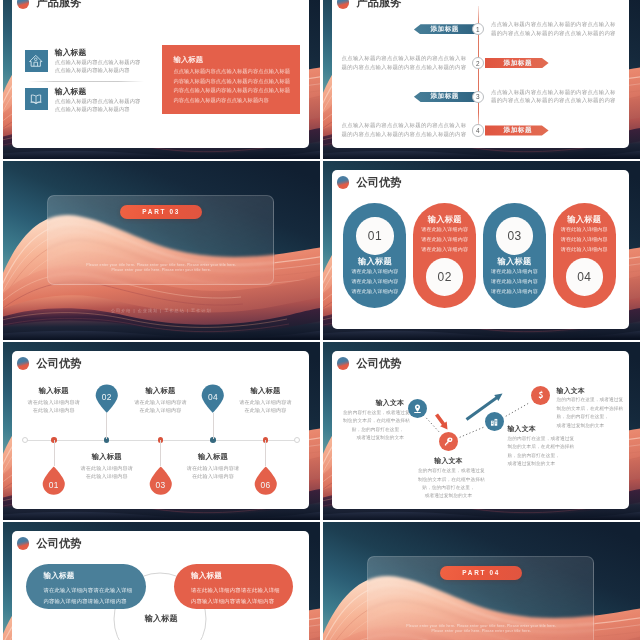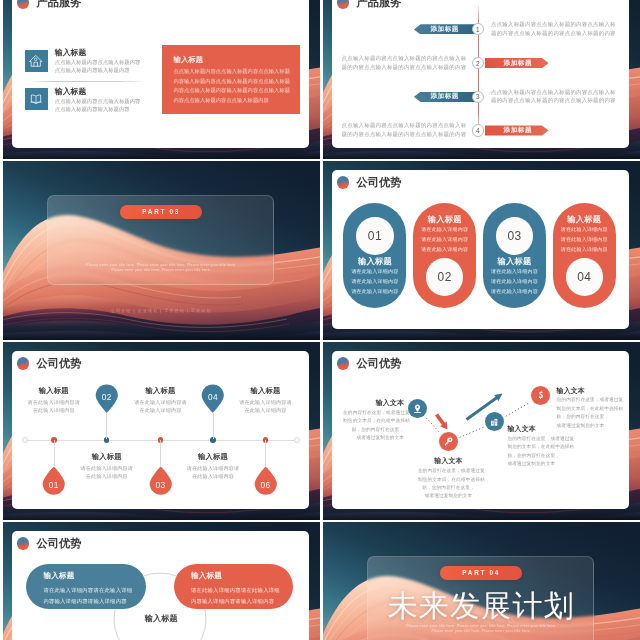--- a/index.html
+++ b/index.html
@@ -1089,20 +1089,19 @@
  <g fill="none">
   <path d="M-5 160 C34 150 78 148 128 159 C180 170 234 168 284 158" stroke="#f0a583" stroke-width="0.7" opacity="0.45"></path>
   <path d="M-5 165 C38 156 84 154 134 164 C184 174 236 172 286 163" stroke="#6e3a4a" stroke-width="0.9" opacity="0.5"></path>
  </g>
  <path d="M-5 166 C40 158 88 157 140 166 C190 175 242 174 292 165 L323 159 L323 179 L-5 179Z" fill="url(#Ge_7)"></path>
  <path d="M-5 173 C48 168 100 169 152 174 C200 179 254 178 300 172 L323 169 L323 179 L-5 179Z" fill="url(#Gf_7)"></path>
 </svg>
 </div>
     <div class="glass"></div>
     <div class="pbadge">PART 04</div>
-    <div class="ptitle">未来发展计划</div>
     <div class="psub">Please enter your title here. Please enter your title here. Please enter your title here.</div>
     <div class="psub psub2">Please enter your title here. Please enter your title here.</div>
 
   </div>
 </div>
 
 </div>
 
 </body></html>

